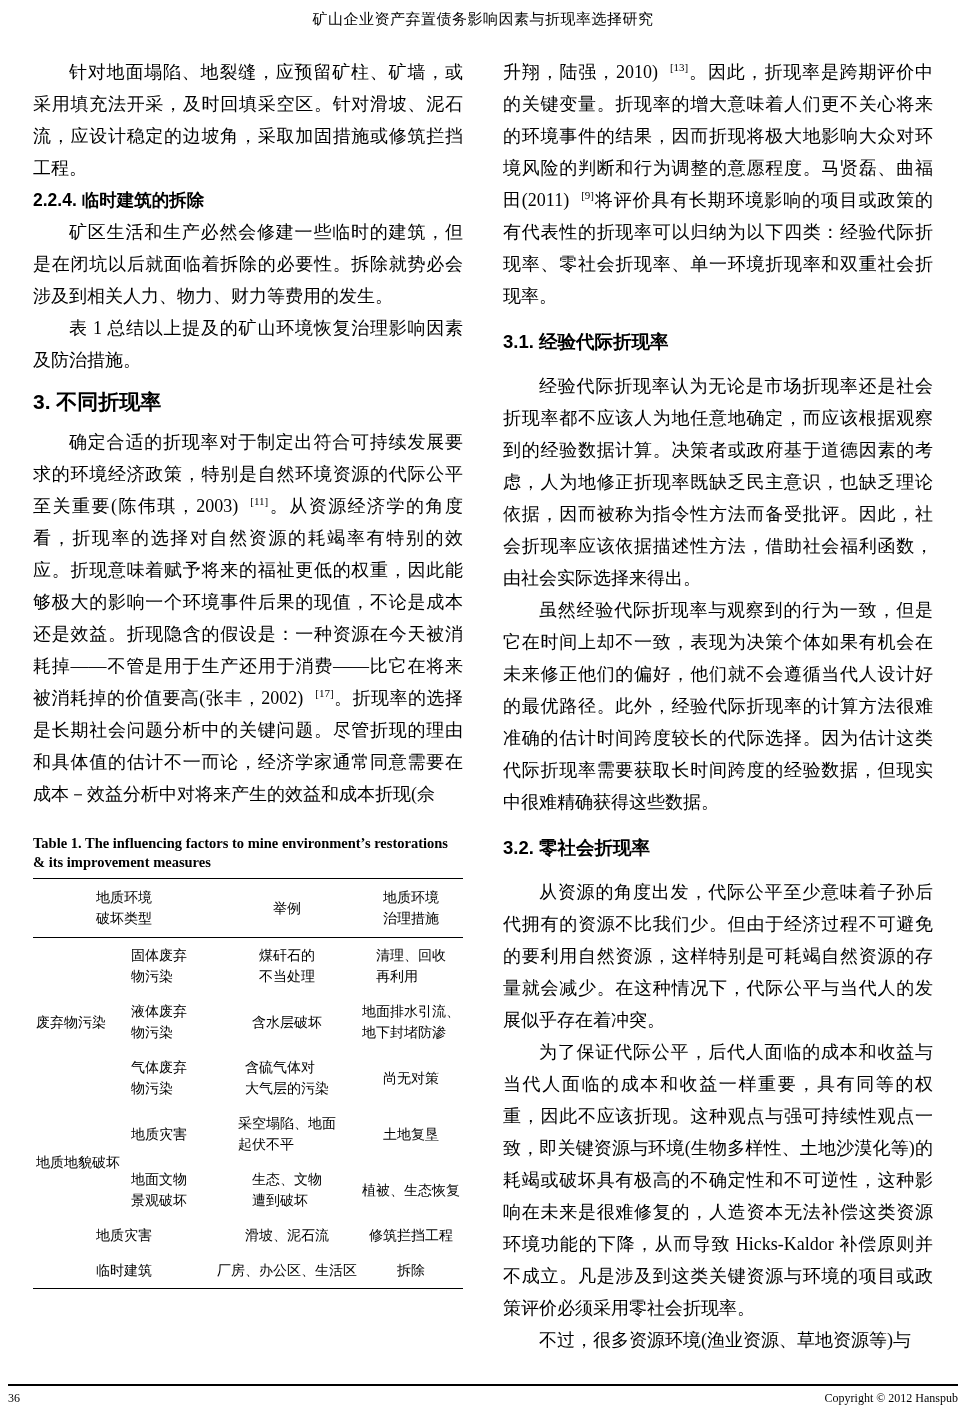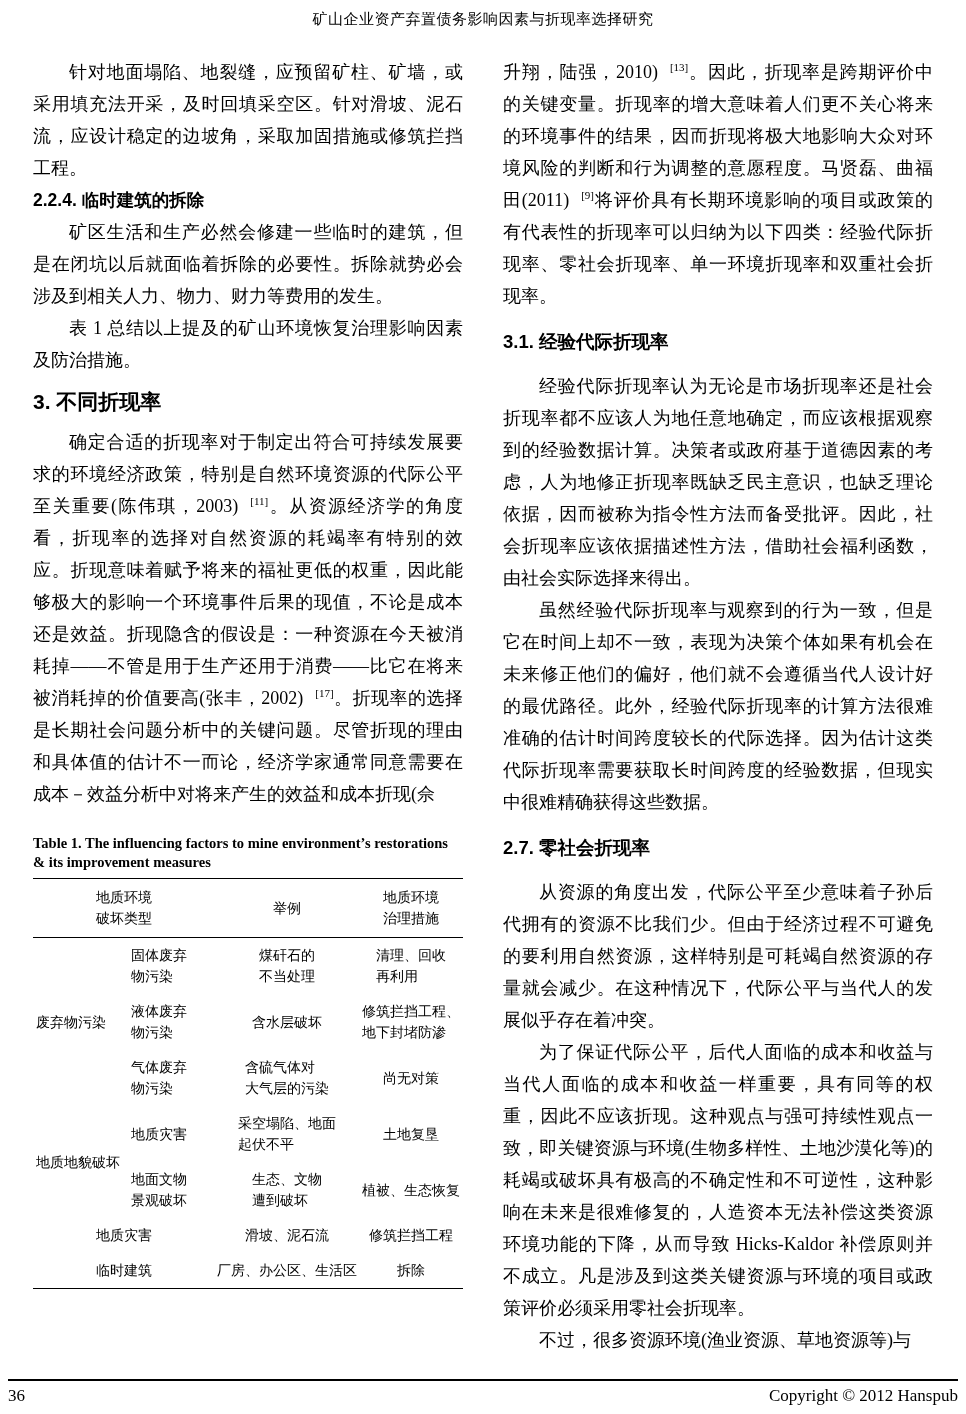--- a/index.html
+++ b/index.html
@@ -52,21 +52,21 @@
     vertical-align: middle; white-space: pre-line; text-align: center;
   }
   table.tbl thead th { border-bottom: 1px solid #000; padding: 8px 1px; }
   table.tbl td.group { text-align: left; padding-left: 3px; }
   table.tbl td.sub { text-align: left; padding-left: 8px; }
   table.tbl td.cblock span { display: inline-block; text-align: left; white-space: pre-line; }
   .footer {
     position: absolute; left: 8px; right: 8px; bottom: 8px;
     border-top: 2px solid #000; padding-top: 5px;
     display: flex; justify-content: space-between;
-    font-size: 17px;
+    font-size: 12px;
   }
 </style>
 </head>
 <body>
 
 <div class="page">
 
   <div class="running-head">矿山企业资产弃置债务影响因素与折现率选择研究</div>
 
   <div class="columns">
@@ -106,21 +106,21 @@
 物污染</td>
               <td class="cblock"><span>煤矸石的
 不当处理</span></td>
               <td class="cblock"><span>清理、回收
 再利用</span></td>
             </tr>
             <tr>
               <td class="sub">液体废弃
 物污染</td>
               <td class="cblock"><span>含水层破坏</span></td>
-              <td class="cblock"><span>修筑拦挡工程、
+              <td class="cblock"><span>地面排水引流、
 地下封堵防渗</span></td>
             </tr>
             <tr>
               <td class="sub">气体废弃
 物污染</td>
               <td class="cblock"><span>含硫气体对
 大气层的污染</span></td>
               <td class="cblock"><span>尚无对策</span></td>
             </tr>
             <tr>
@@ -150,21 +150,21 @@
           </tbody>
         </table>
       </div>
     </div>
 
     <div class="col">
       <p class="para noindent">升翔，陆强，2010)<sup>[13]</sup>。因此，折现率是跨期评价中的关键变量。折现率的增大意味着人们更不关心将来的环境事件的结果，因而折现将极大地影响大众对环境风险的判断和行为调整的意愿程度。马贤磊、曲福田(2011)<sup>[9]</sup>将评价具有长期环境影响的项目或政策的有代表性的折现率可以归纳为以下四类：经验代际折现率、零社会折现率、单一环境折现率和双重社会折现率。</p>
       <h3 class="h-section">3.1. 经验代际折现率</h3>
       <p class="para">经验代际折现率认为无论是市场折现率还是社会折现率都不应该人为地任意地确定，而应该根据观察到的经验数据计算。决策者或政府基于道德因素的考虑，人为地修正折现率既缺乏民主意识，也缺乏理论依据，因而被称为指令性方法而备受批评。因此，社会折现率应该依据描述性方法，借助社会福利函数，由社会实际选择来得出。</p>
       <p class="para">虽然经验代际折现率与观察到的行为一致，但是它在时间上却不一致，表现为决策个体如果有机会在未来修正他们的偏好，他们就不会遵循当代人设计好的最优路径。此外，经验代际折现率的计算方法很难准确的估计时间跨度较长的代际选择。因为估计这类代际折现率需要获取长时间跨度的经验数据，但现实中很难精确获得这些数据。</p>
-      <h3 class="h-section">2.7. 零社会折现率</h3>
+      <h3 class="h-section">3.2. 零社会折现率</h3>
       <p class="para">从资源的角度出发，代际公平至少意味着子孙后代拥有的资源不比我们少。但由于经济过程不可避免的要利用自然资源，这样特别是可耗竭自然资源的存量就会减少。在这种情况下，代际公平与当代人的发展似乎存在着冲突。</p>
       <p class="para">为了保证代际公平，后代人面临的成本和收益与当代人面临的成本和收益一样重要，具有同等的权重，因此不应该折现。这种观点与强可持续性观点一致，即关键资源与环境(生物多样性、土地沙漠化等)的耗竭或破坏具有极高的不确定性和不可逆性，这种影响在未来是很难修复的，人造资本无法补偿这类资源环境功能的下降，从而导致 Hicks-Kaldor 补偿原则并不成立。凡是涉及到这类关键资源与环境的项目或政策评价必须采用零社会折现率。</p>
       <p class="para">不过，很多资源环境(渔业资源、草地资源等)与</p>
     </div>
 
   </div>
 
   <div class="footer">
     <span>36</span>
     <span>Copyright © 2012 Hanspub</span>

